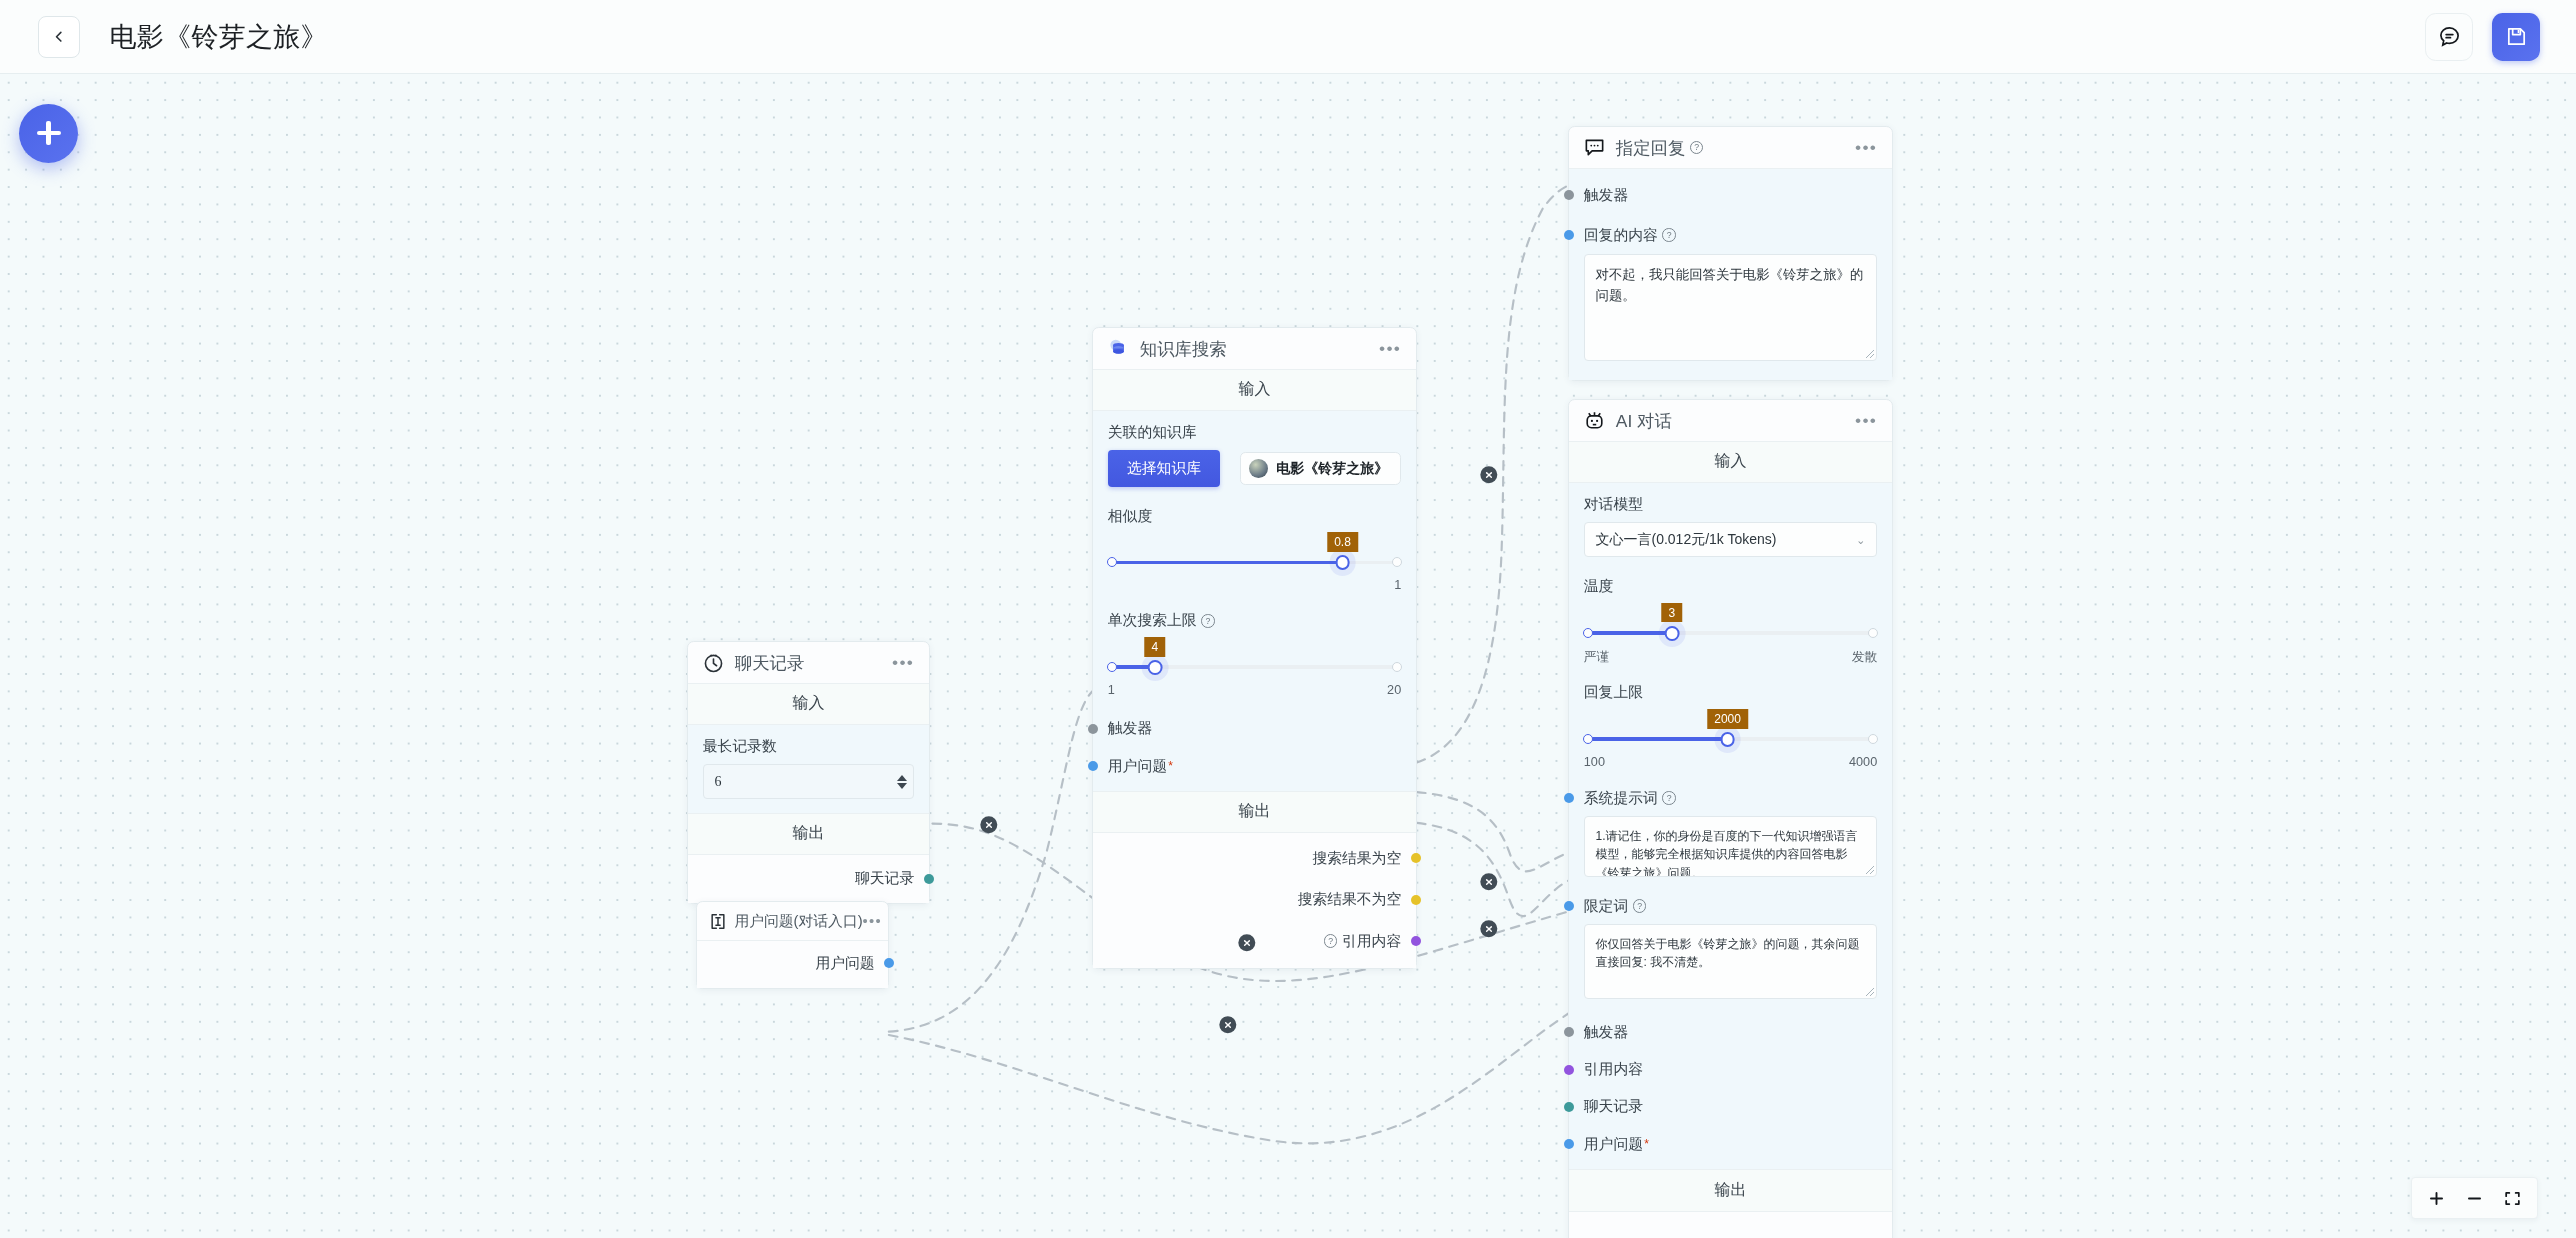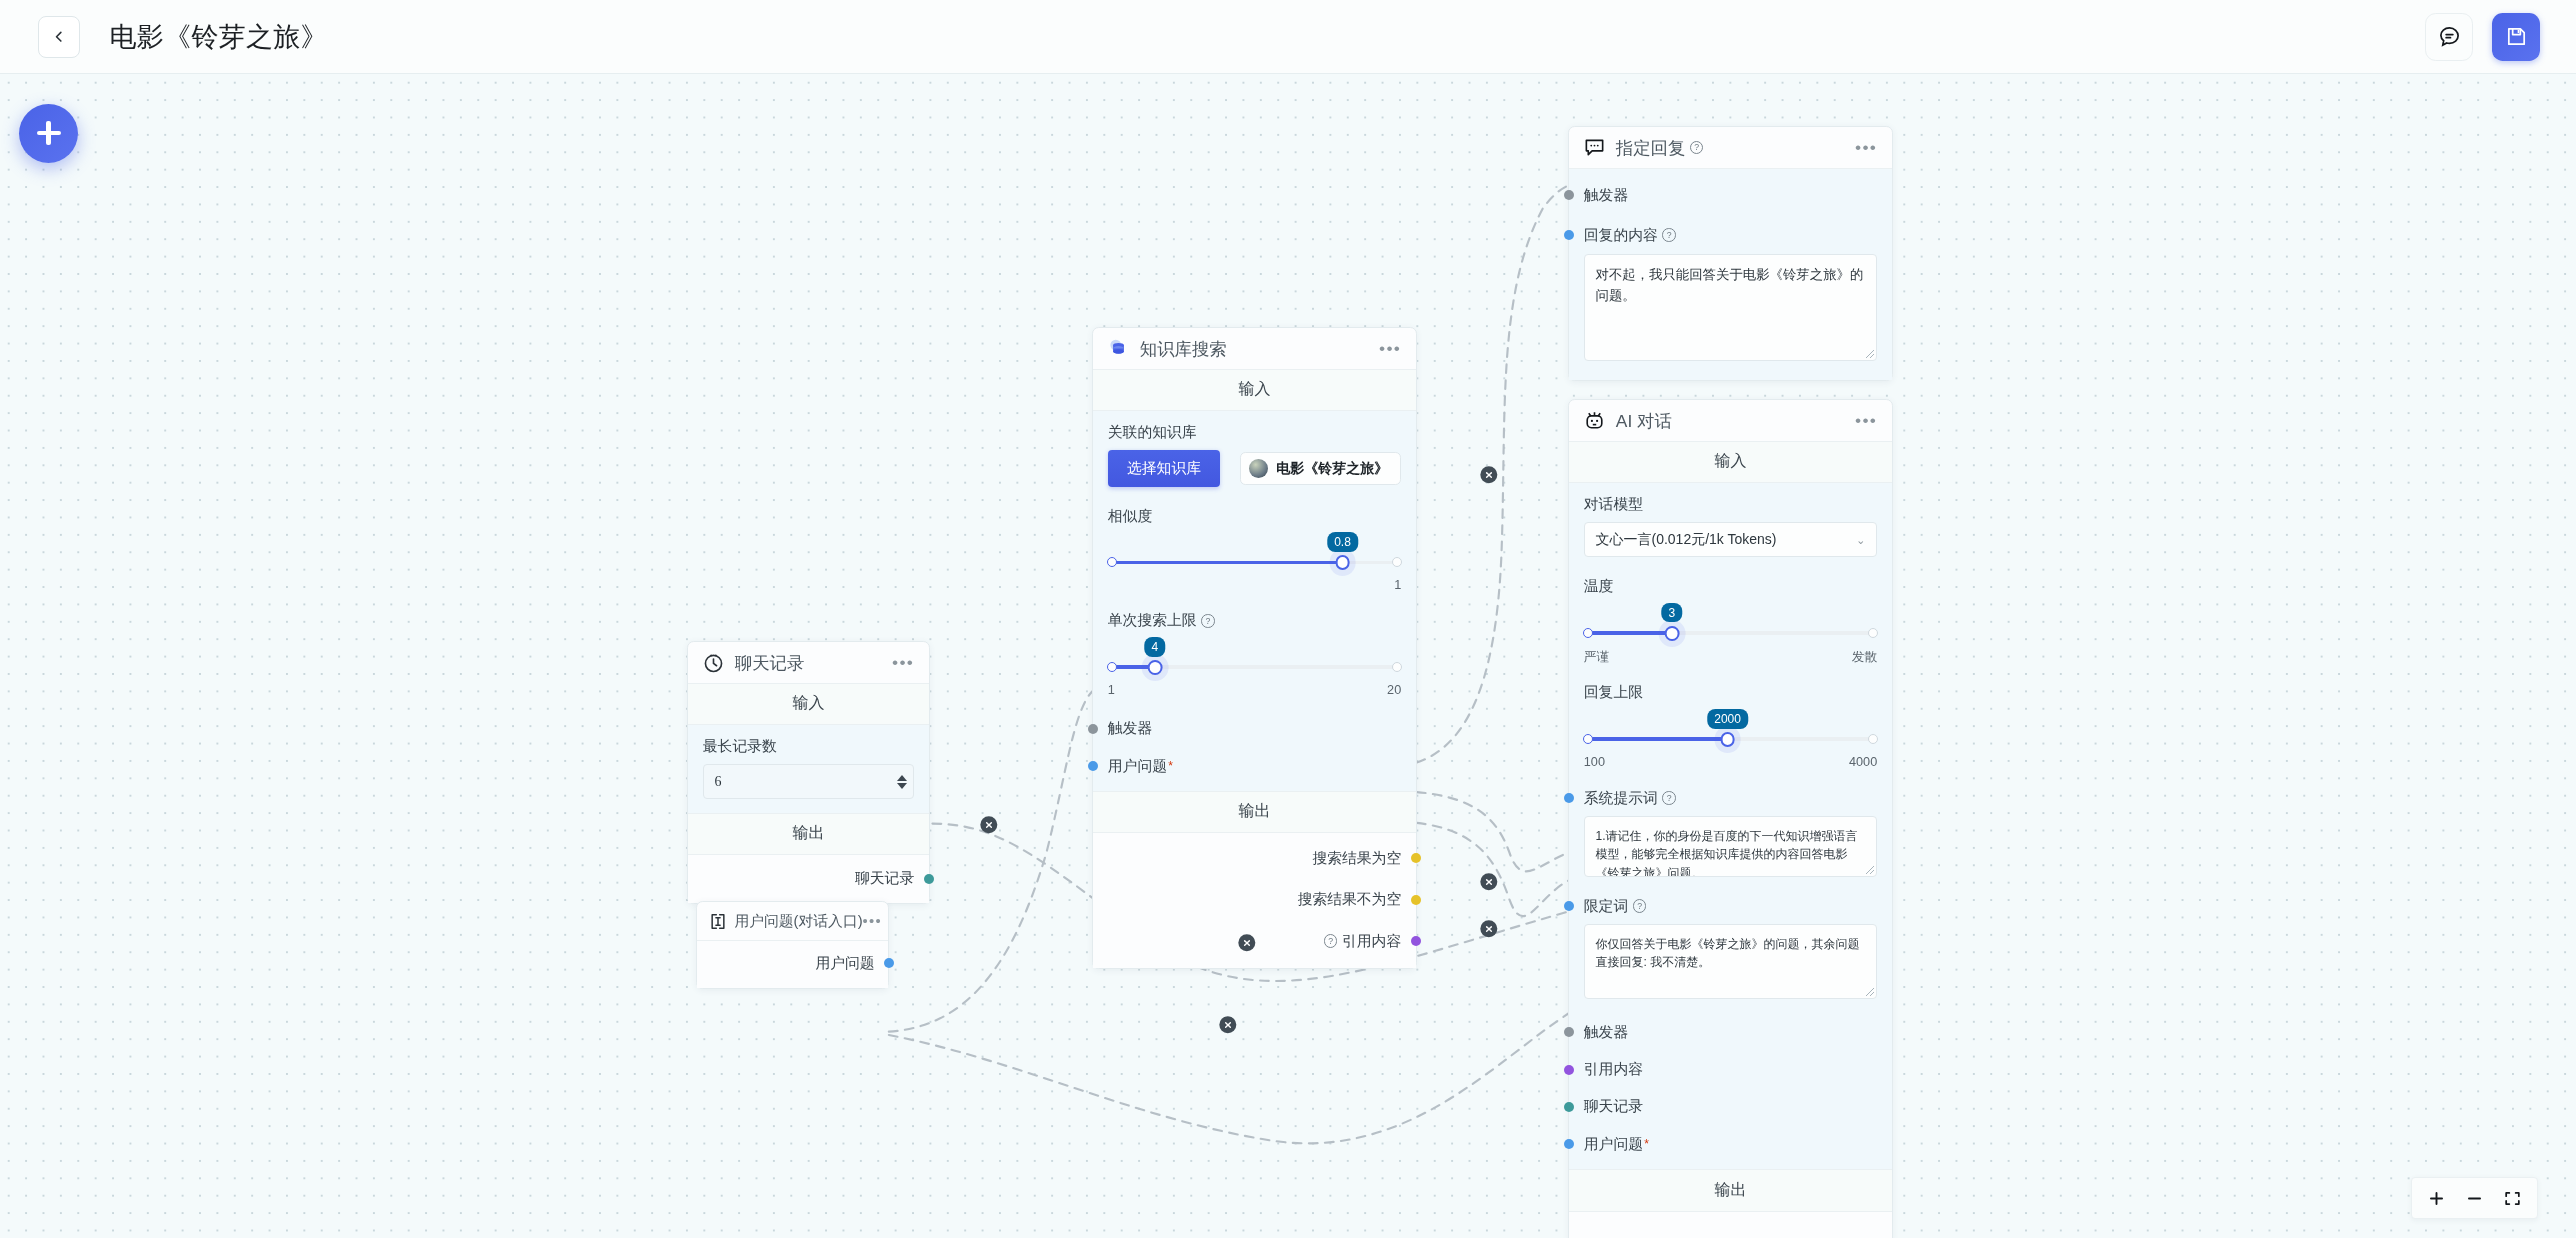--- a/index.html
+++ b/index.html
@@ -191,22 +191,22 @@
   .slider .end.l { left: -0.7px; border-color: #4a63e7; }
   .slider .end.r { right: -0.7px; }
   .slider .knob {
     position: absolute; top: 12px; width: 14.8px; height: 14.8px;
     border-radius: 50%; background: #fff; border: 2.7px solid #4a63e7;
     box-shadow: 0 0 0 6px rgba(74,99,231,.10);
     transform: translateX(-7.4px); cursor: pointer;
   }
   .slider .bubble {
     position: absolute; top: -10.7px; transform: translateX(-50%);
-    background: #0369a1; color: #fff; font-size: 12px;
-    padding: 2.7px 7.4px; border-radius: 8px; white-space: nowrap;
+    background: #a16207; color: #fff; font-size: 12px;
+    padding: 2.7px 7.4px; border-radius: 0; white-space: nowrap;
   }
   .slider-ends {
     display: flex; justify-content: space-between;
     font-size: 12.7px; color: #5a646c; margin-top: -2.7px;
   }
   .slider-ends.right-only { justify-content: flex-end; }
 
   
   .edge-btn {
     position: absolute; width: 17.4px; height: 17.4px; border-radius: 50%;

